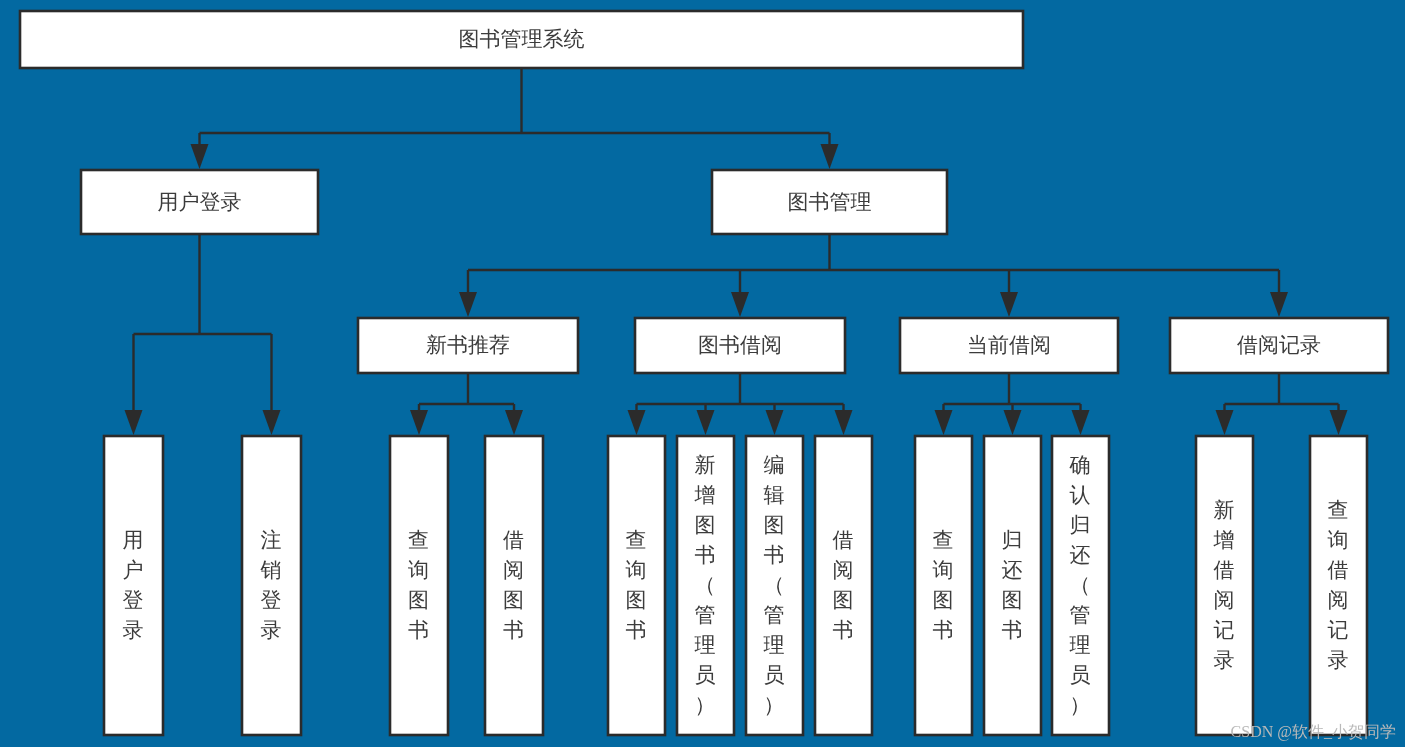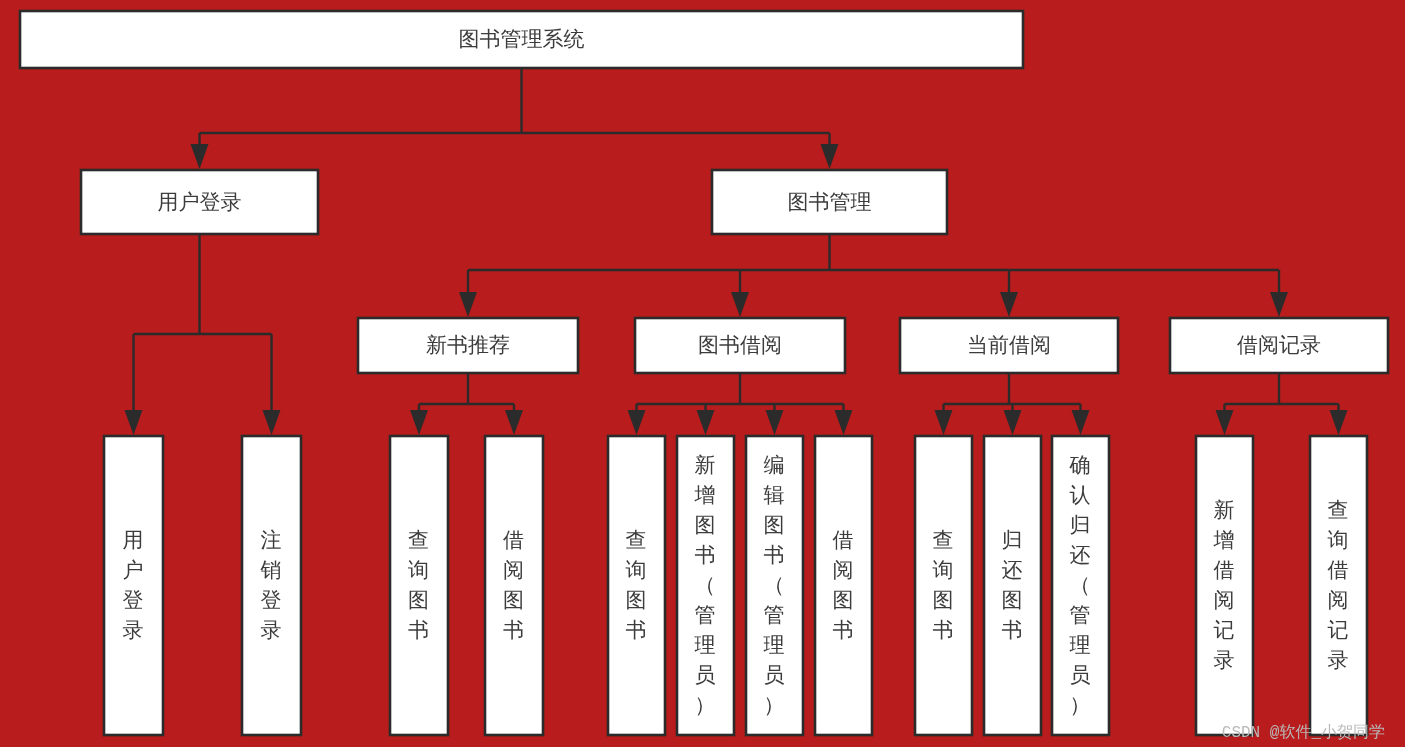--- a/index.html
+++ b/index.html
@@ -7,21 +7,21 @@
     padding: 0;
     background: #ffffff;
   }
   body {
     font-family: "Liberation Sans", "DejaVu Sans", sans-serif;
   }
   #diagram-root {
     position: relative;
     width: 1405px;
     height: 747px;
-    background: #b91c1c;
+    background: #0369a1;
     overflow: hidden;
   }
   svg.diagram-canvas {
     position: absolute;
     left: 0;
     top: 0;
     width: 1405px;
     height: 747px;
     display: block;
   }
@@ -47,23 +47,23 @@
     font-size: 21px;
     text-anchor: middle;
     dominant-baseline: middle;
   }
   .node-label.vertical {
     font-size: 21px;
     letter-spacing: 1px;
   }
   .watermark {
     position: absolute;
-    right: 20px;
+    right: 9px;
     bottom: 4px;
-    font-family: Liberation Mono, monospace;
+    font-family: Liberation Serif, serif;
     font-size: 16px;
     color: #b9b9b9;
     white-space: nowrap;
     user-select: none;
   }
 </style>
 </head>
 <body>
 
 <div id="diagram-root">

